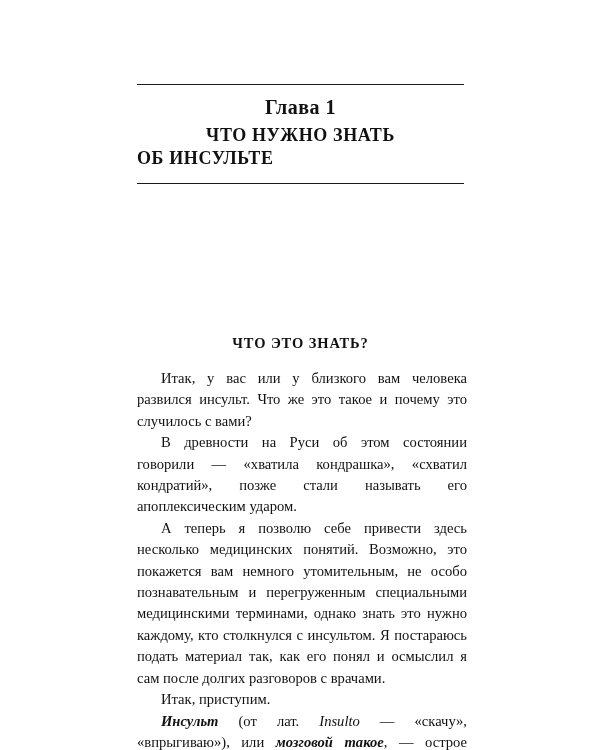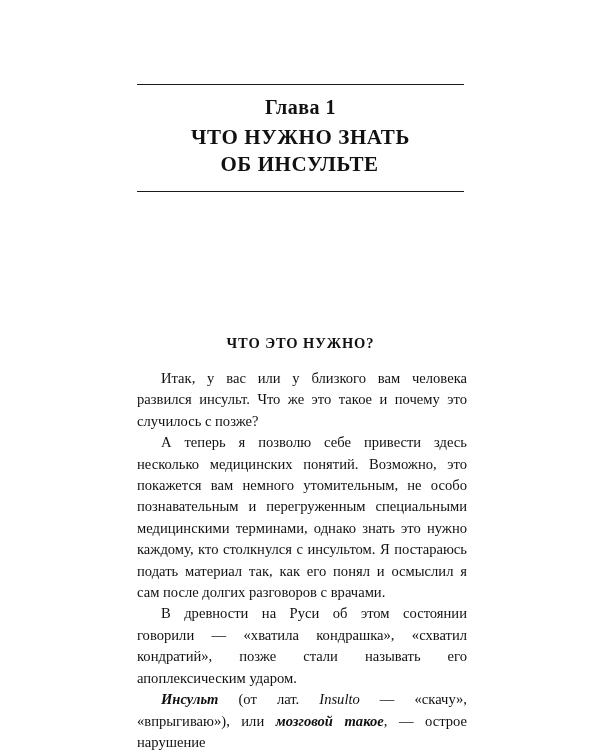--- a/index.html
+++ b/index.html
@@ -44,32 +44,32 @@
     font-weight: bold;
     font-size: 20px;
     text-align: center;
     letter-spacing: 0.5px;
     line-height: 1.25;
     margin: 2px 0 4px 0;
   }
   .chapter-title {
     font-family: "Liberation Serif", serif;
     font-weight: bold;
-    font-size: 21px;
+    font-size: 18px;
     text-align: right;
     line-height: 1.3;
     letter-spacing: 0.6px;
   }
   .chapter-title .line1 {
     display: block;
     text-align: center;
   }
   .chapter-title .line2 {
     display: block;
-    text-align: center;
+    text-align: left;
     padding-right: 2px;
   }
   
   .section-heading {
     position: absolute;
     left: 137px;
     top: 335px;
     width: 327px;
     text-align: center;
     font-weight: bold;
@@ -112,24 +112,25 @@
   <div class="chapter-block">
     <div class="rule rule-top"></div>
     <div class="chapter-num">Глава 1</div>
     <div class="chapter-title">
       <span class="line1">ЧТО НУЖНО ЗНАТЬ</span>
       <span class="line2">ОБ ИНСУЛЬТЕ</span>
     </div>
     <div class="rule rule-bottom"></div>
   </div>
 
-  <div class="section-heading">ЧТО ЭТО НУЖНО?</div>
+  <div class="section-heading">ЧТО ЭТО ЗНАТЬ?</div>
 
   <div class="body-text">
-    <p>Итак, у вас или у близкого вам человека развился инсульт. Что же это такое и почему это случилось с позже?</p>
+    <p>Итак, у вас или у близкого вам человека развился инсульт. Что же это такое и почему это случилось с вами?</p>
+    <p>В древности на Руси об этом состоянии говорили — «хватила кондрашка», «схватил кондратий», позже стали называть его апоплексическим ударом.</p>
     <p>А теперь я позволю себе привести здесь несколько медицинских понятий. Возможно, это покажется вам немного утомительным, не особо познавательным и перегруженным специальными медицинскими терминами, однако знать это нужно каждому, кто столкнулся с инсультом. Я постараюсь подать материал так, как его понял и осмыслил я сам после долгих разговоров с врачами.</p>
-    <p>В древности на Руси об этом состоянии говорили — «хватила кондрашка», «схватил кондратий», позже стали называть его апоплексическим ударом.</p>
+    <p>Итак, приступим.</p>
     <p class="last-open">
       <span class="bold">Инсульт</span><span> (от лат. </span><span class="ital">Insulto</span><span> — «скачу», «впрыгиваю»), или </span><span class="bold">мозговой такое</span><span>, — острое нарушение</span>
     </p>
   </div>
 
 </div>
 
 </body></html>

